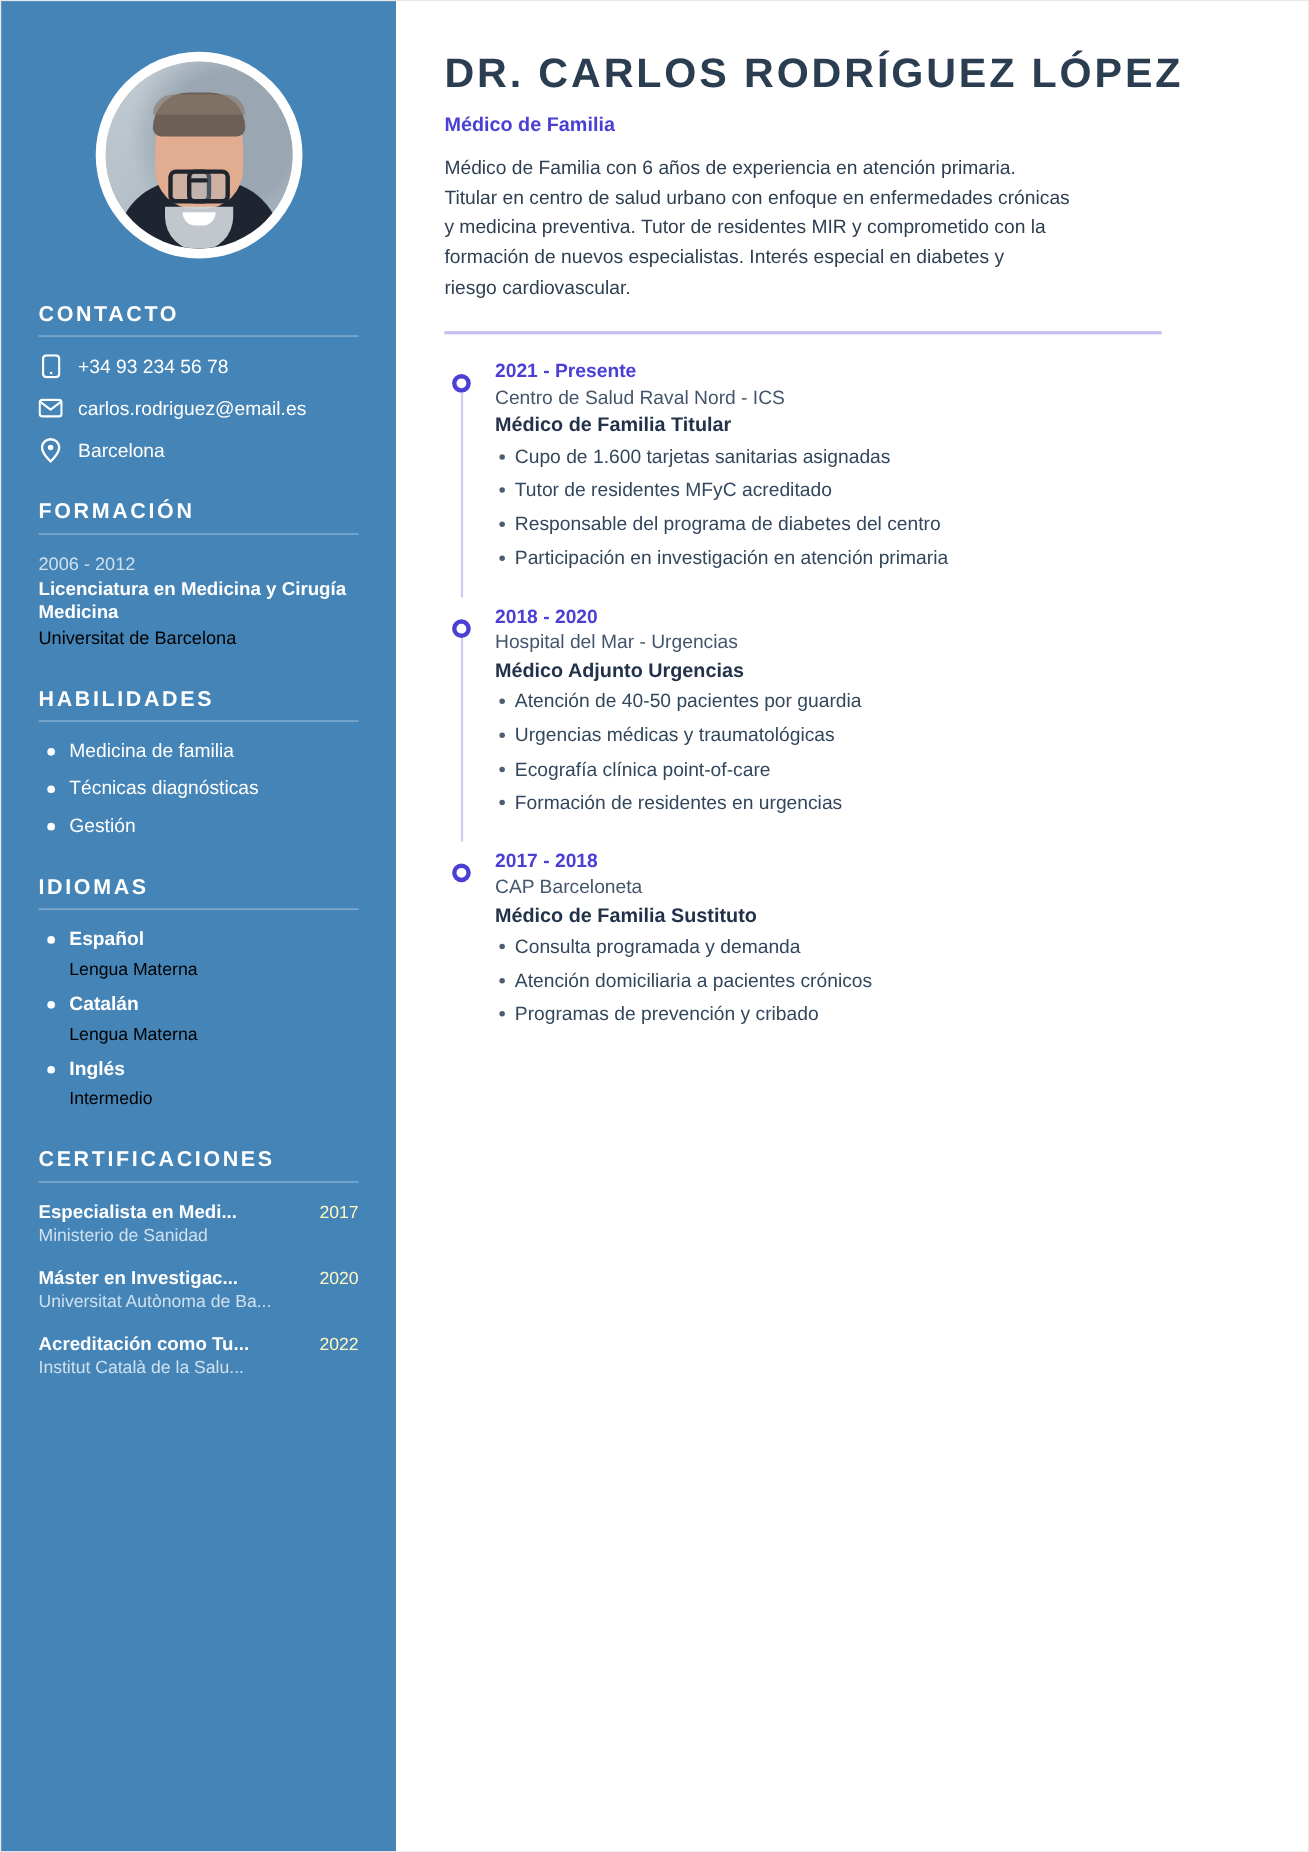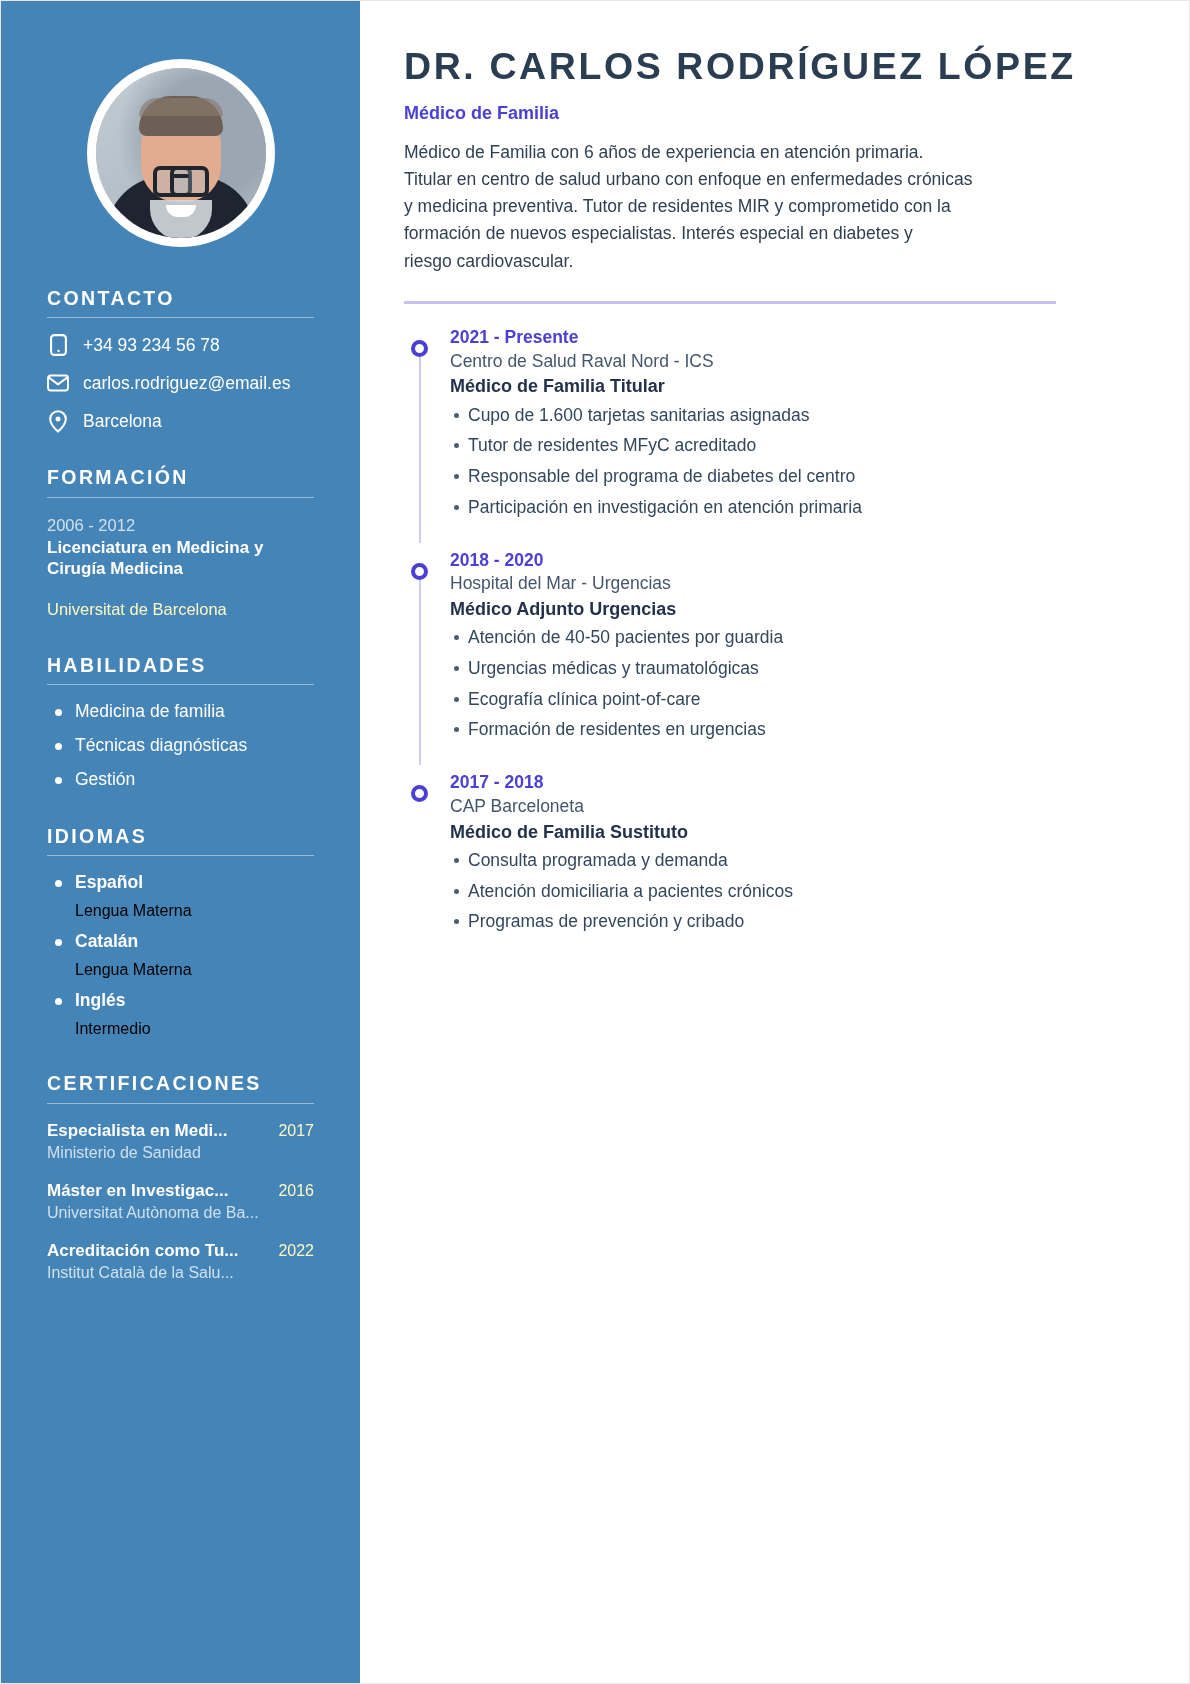--- a/index.html
+++ b/index.html
@@ -18,21 +18,21 @@
     overflow:hidden;
     box-sizing:border-box;
     border:1px solid #e8e8e8;
   }
 
   
   .sidebar{
     width:359px;
     flex:0 0 359px;
     background:#4584b6;
-    padding:12px;
+    padding:0;
     position:relative;
     box-sizing:border-box;
     overflow:hidden;
   }
   .photo-wrap{
     margin:46px auto 0 auto;
     width:188px;height:188px;
     border-radius:50%;
     background:#ffffff;
     display:flex;align-items:center;justify-content:center;
@@ -83,21 +83,21 @@
 
   
   .crow{display:flex;align-items:center;gap:14px;margin-bottom:16px;}
   .cicon{width:22px;height:22px;flex:0 0 22px;display:flex;align-items:center;justify-content:center;}
   .cicon svg{display:block;}
   .ctext{color:#ffffff;font-size:17.5px;line-height:1.2;white-space:nowrap;}
 
   
   .edu-date{color:#cfe0ee;font-size:16.5px;line-height:1.35;margin-bottom:1px;}
   .edu-deg{color:#ffffff;font-size:17px;font-weight:bold;line-height:1.25;}
-  .edu-inst{color:#fef9c3;font-size:16.5px;line-height:1.35;margin-top:18px;}
+  .edu-inst{color:#000000;font-size:16.5px;line-height:1.35;margin-top:1px;}
 
   
   ul.sl{list-style:none;margin:0;padding:0;}
   ul.sl li{
     position:relative;padding-left:28px;margin-bottom:12px;
     color:#ffffff;font-size:17.5px;line-height:1.25;
   }
   ul.sl li:before{
     content:"";position:absolute;left:8px;top:8px;
     width:7px;height:7px;border-radius:50%;background:#ffffff;
@@ -288,21 +288,21 @@
           <div class="cert-top">
             <span class="cert-name">Especialista en Medi...</span>
             <span class="cert-year">2017</span>
           </div>
           <div class="cert-org">Ministerio de Sanidad</div>
         </div>
 
         <div class="cert">
           <div class="cert-top">
             <span class="cert-name">Máster en Investigac...</span>
-            <span class="cert-year">2016</span>
+            <span class="cert-year">2020</span>
           </div>
           <div class="cert-org">Universitat Autònoma de Ba...</div>
         </div>
 
         <div class="cert">
           <div class="cert-top">
             <span class="cert-name">Acreditación como Tu...</span>
             <span class="cert-year">2022</span>
           </div>
           <div class="cert-org">Institut Català de la Salu...</div>

